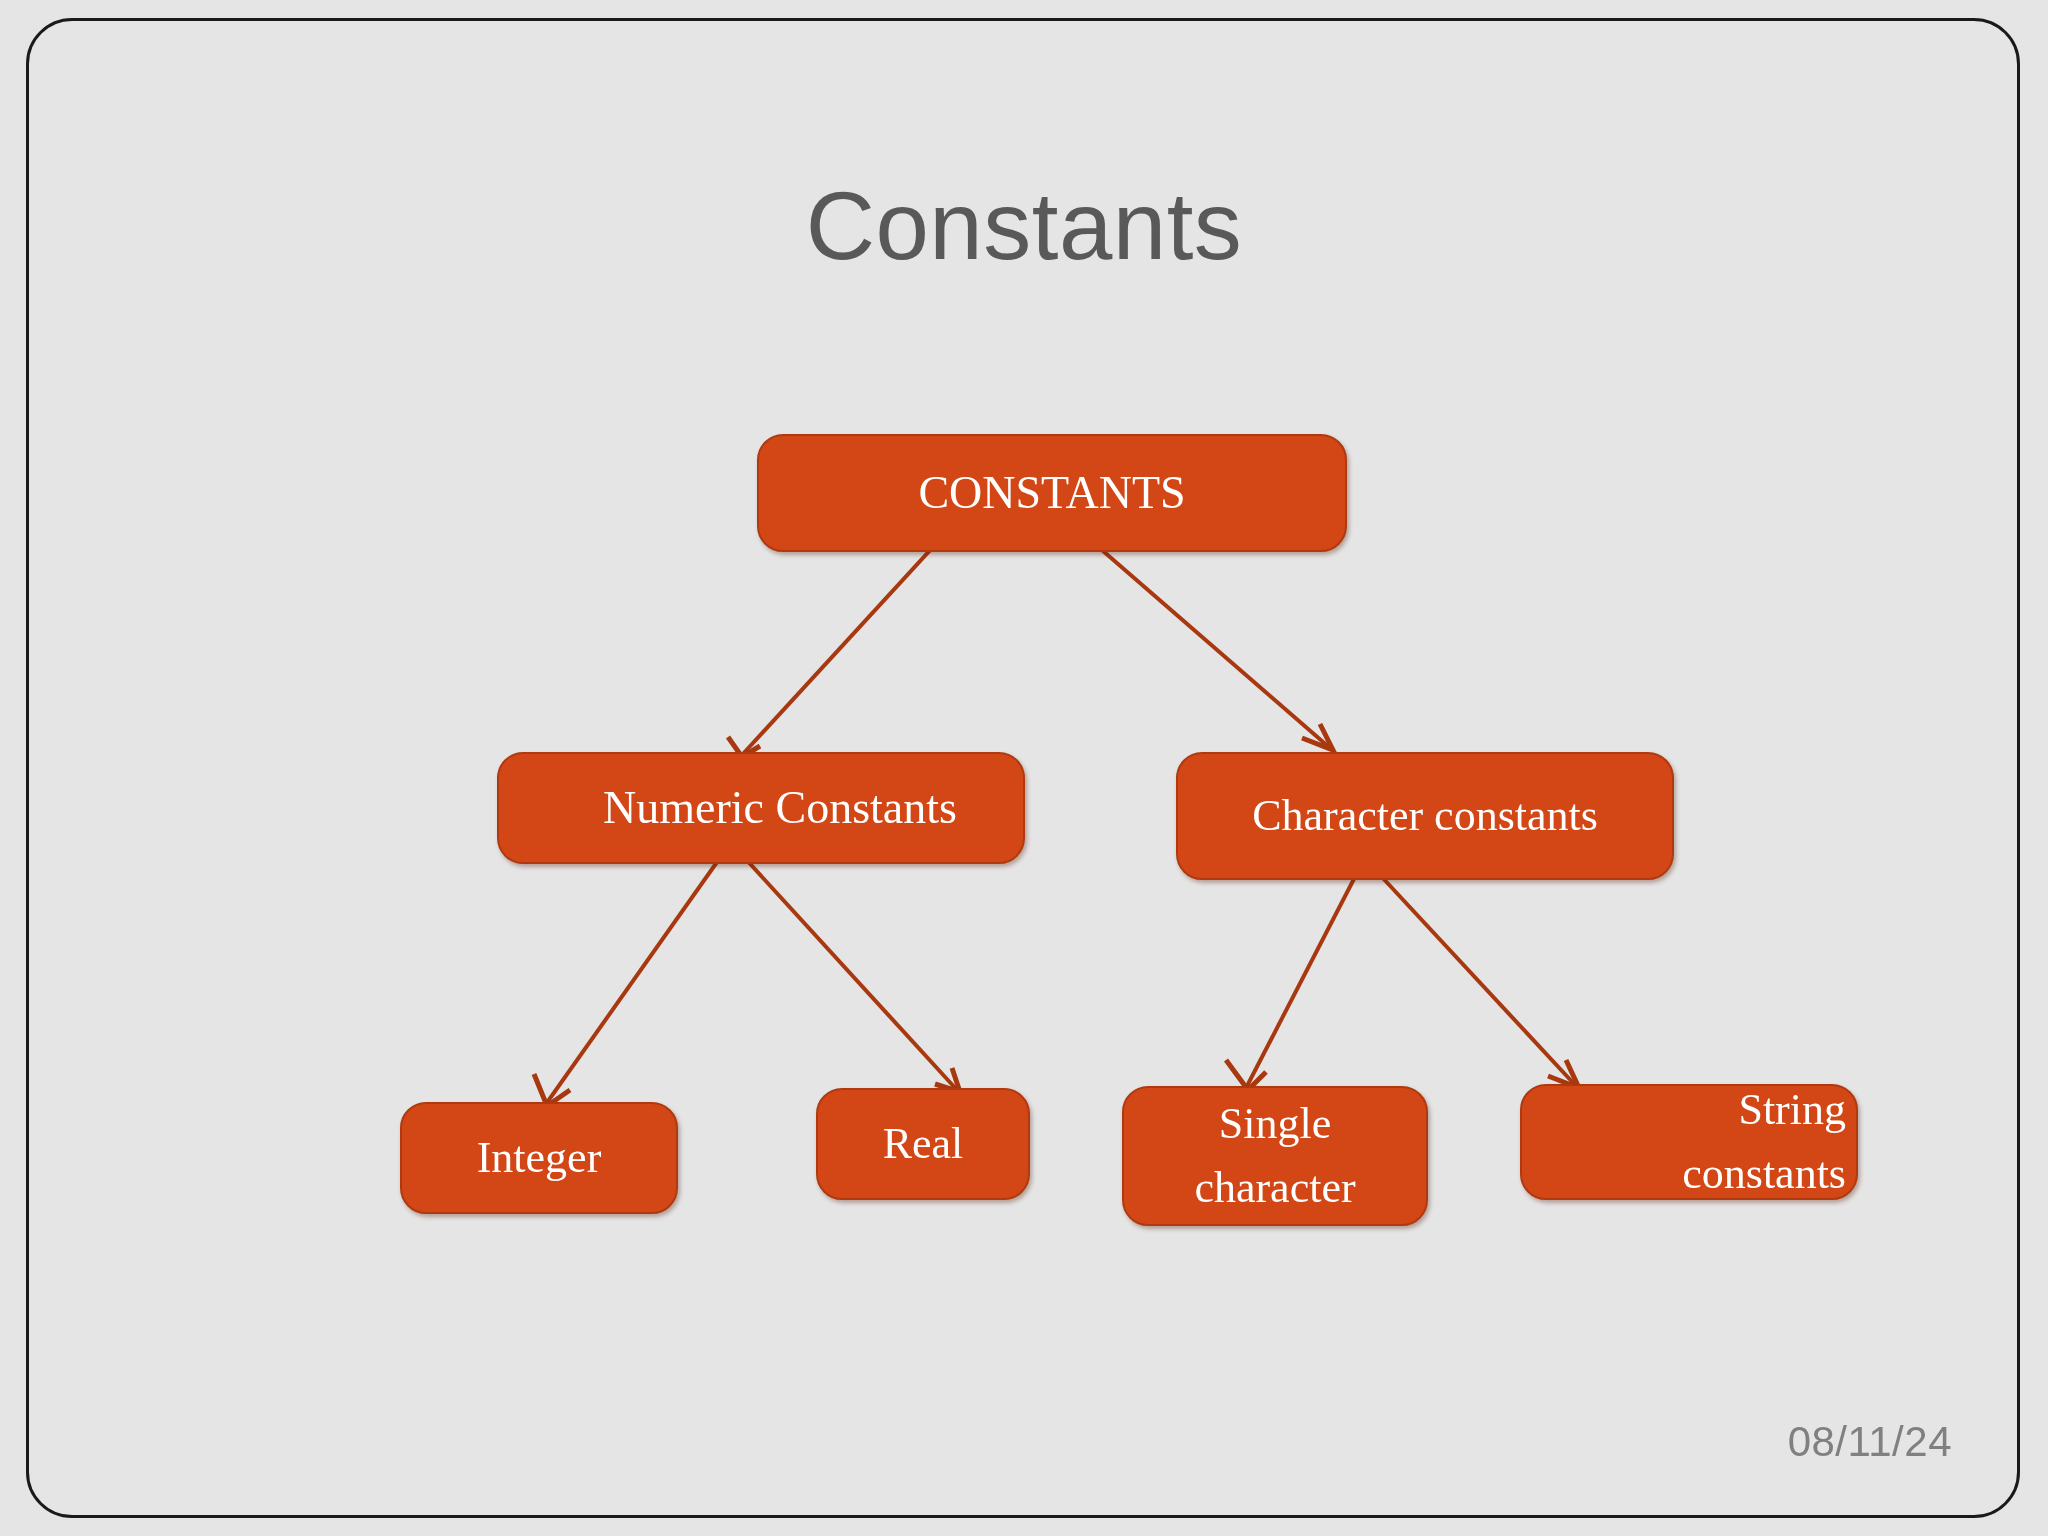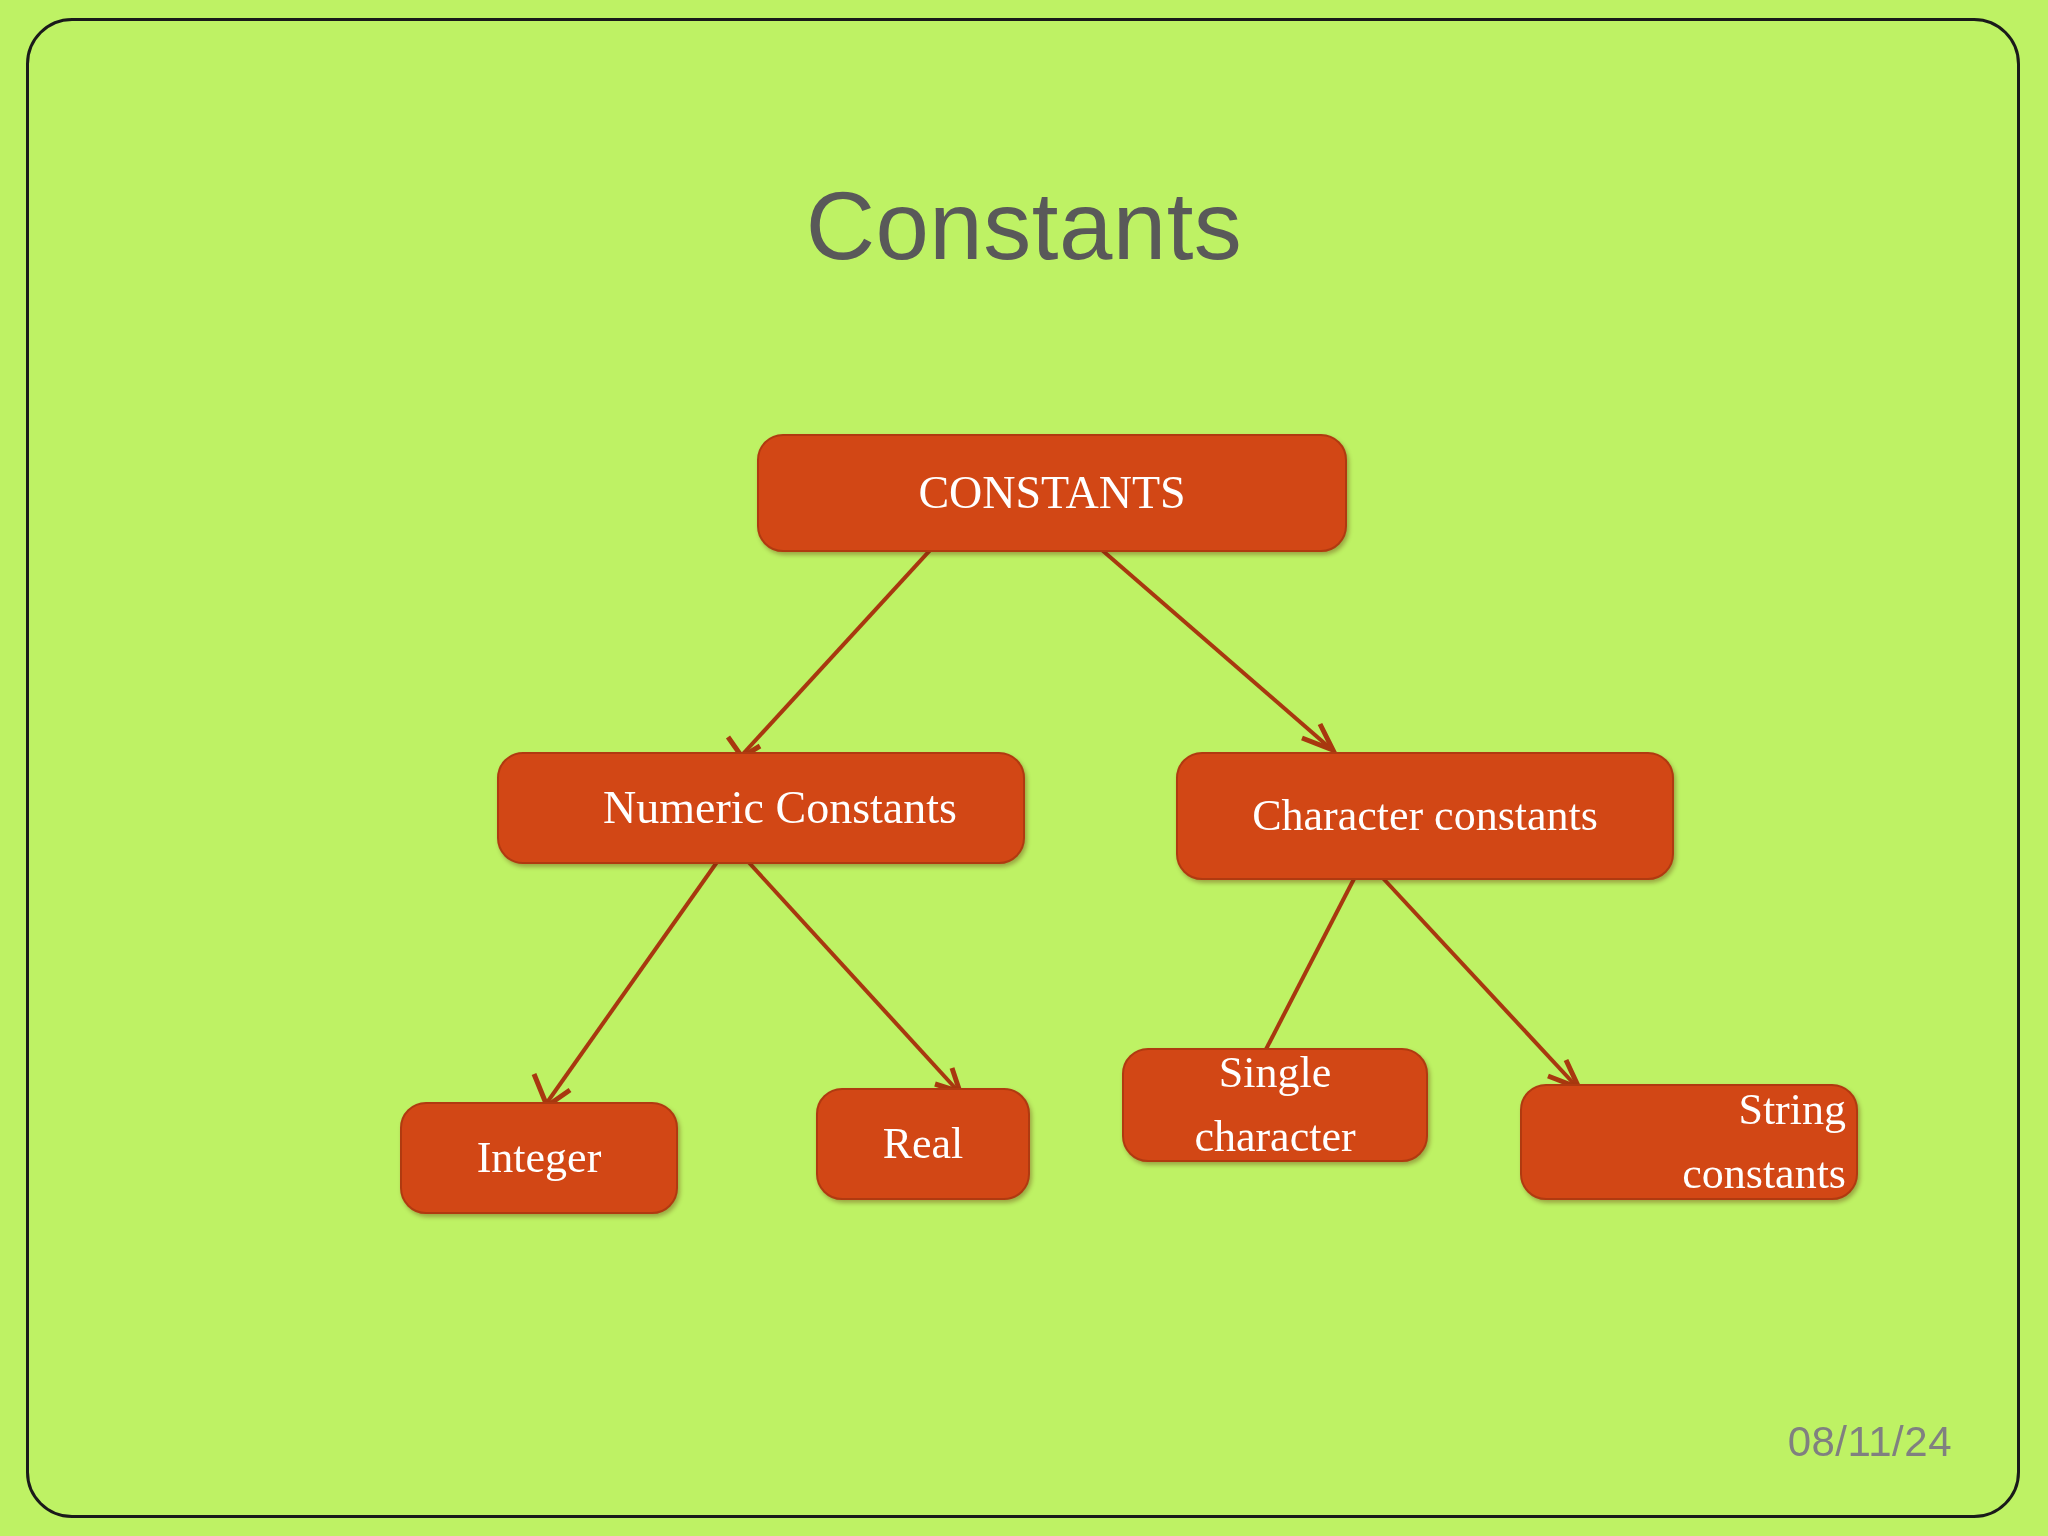--- a/index.html
+++ b/index.html
@@ -11,21 +11,21 @@
     width: 2048px;
     height: 1536px;
     font-family: "Liberation Sans", sans-serif;
     overflow: hidden;
   }
 
   #slide {
     position: relative;
     width: 2048px;
     height: 1536px;
-    background: #bef264;
+    background: #e5e5e5;
     box-sizing: border-box;
   }
 
   
   #slide-frame {
     position: absolute;
     left: 26px;
     top: 18px;
     width: 1994px;
     height: 1500px;
@@ -89,21 +89,21 @@
     width: 100%;
     white-space: pre-line;
   }
 
   
   #node-root      { left: 757px;  top: 434px;  width: 590px; height: 118px; font-size: 46px; }
   #node-numeric   { left: 497px;  top: 752px;  width: 528px; height: 112px; font-size: 46px; padding-left: 48px; }
   #node-character { left: 1176px; top: 752px;  width: 498px; height: 128px; font-size: 44px; }
   #node-integer   { left: 400px;  top: 1102px; width: 278px; height: 112px; font-size: 44px; }
   #node-real      { left: 816px;  top: 1088px; width: 214px; height: 112px; font-size: 44px; }
-  #node-single    { left: 1122px; top: 1048px; width: 306px; height: 114px; font-size: 44px; }
+  #node-single    { left: 1122px; top: 1086px; width: 306px; height: 140px; font-size: 44px; }
   #node-string    { left: 1520px; top: 1084px; width: 338px; height: 116px; font-size: 44px; text-align: right; }
 
   #slide-date {
     position: absolute;
     right: 96px;
     top: 1418px;
     font-family: "Liberation Sans", sans-serif;
     font-size: 42px;
     color: #808080;
     letter-spacing: 0.5px;

